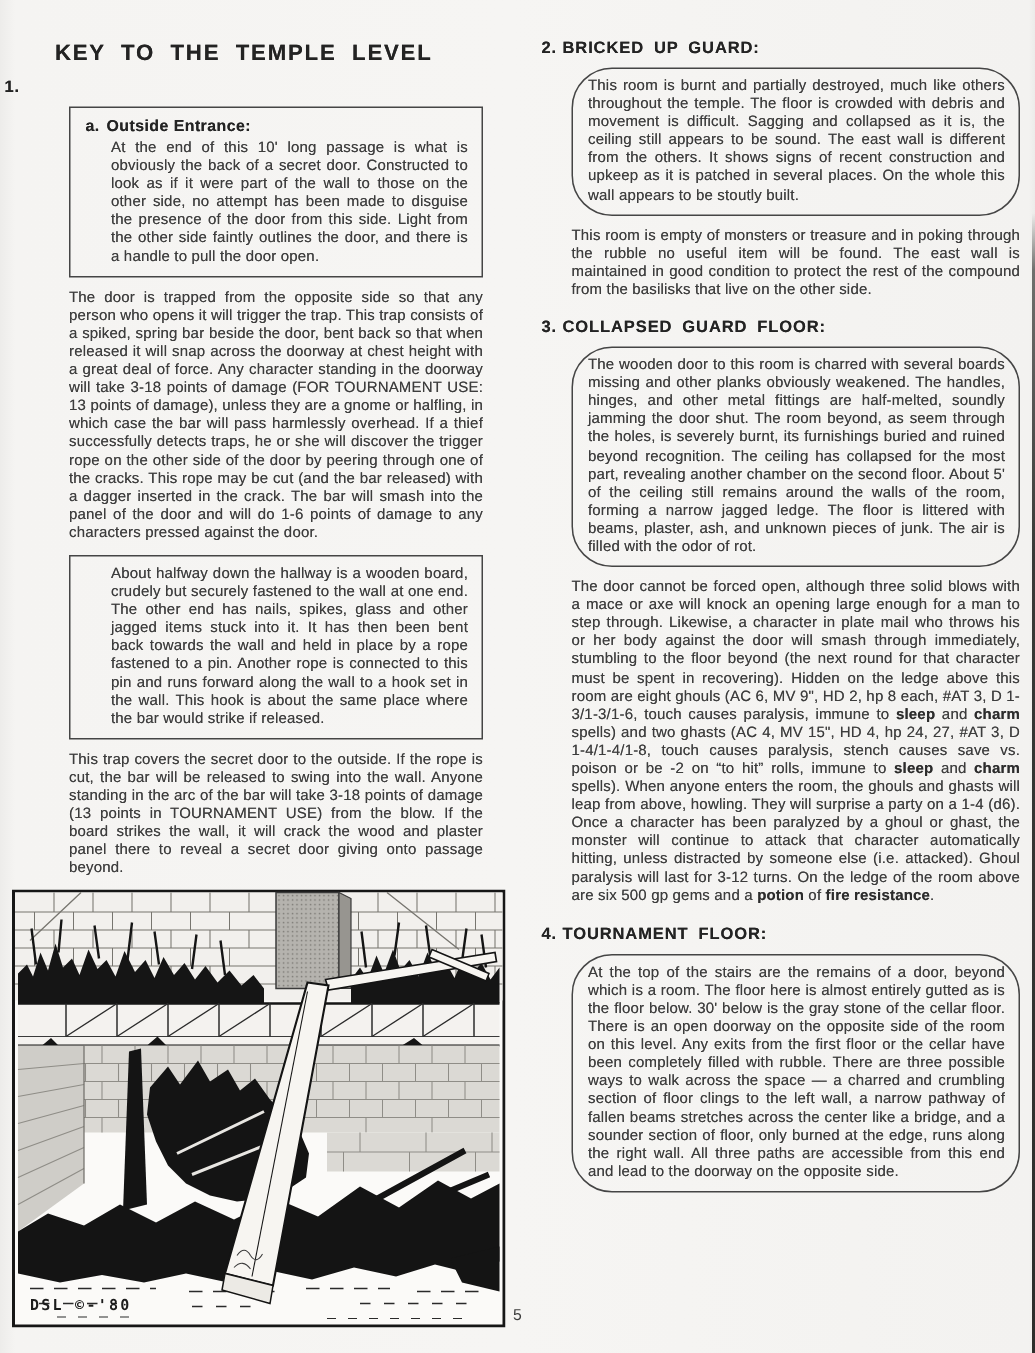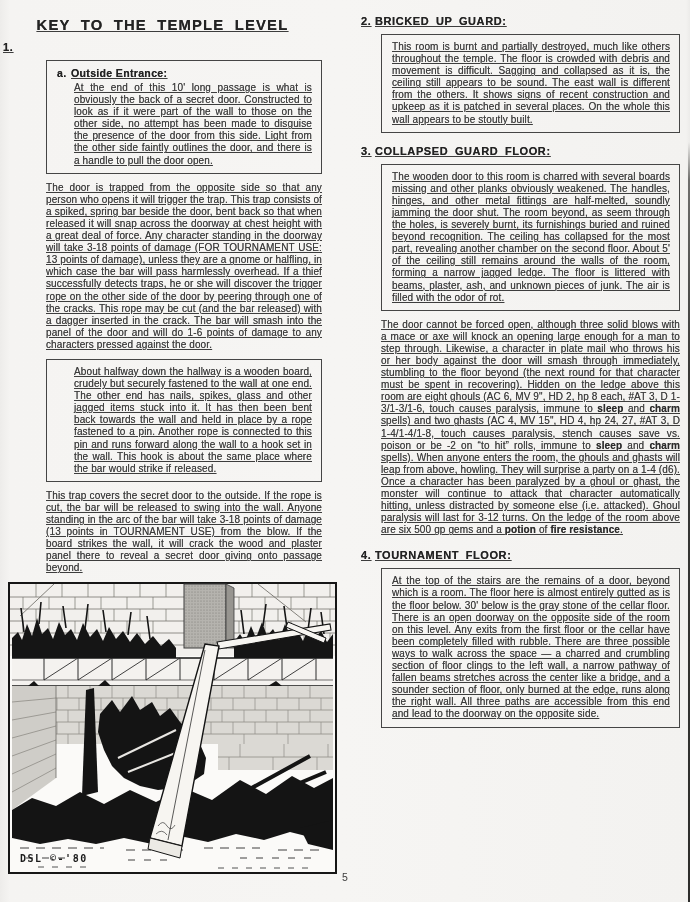--- a/index.html
+++ b/index.html
@@ -8,41 +8,41 @@
     font-family:"Liberation Sans", sans-serif;
     background:#f5f4f2;
     color:#3d3d3d;
     position:relative;
     overflow:hidden;
   }
   .page {
     position:absolute; inset:0;
     background:linear-gradient(90deg,#edecea 0,#f5f4f2 10px,#f6f5f3 340px,#f3f2f0 686px,#ecebe9 690px);
   }
-  .col { position:absolute; top:15px;text-decoration:underline; }
+  .col { position:absolute; top:26px; }
   .col-left  { left:3px;  width:319px; }
   .col-right { left:361px; width:319px; }
 
   .title {
     font-size:14.8px; font-weight:bold; text-align:center;
     letter-spacing:1.2px; word-spacing:5px; color:#232323;
     margin:2px 0 8px 0; text-shadow:0 0 .4px rgba(35,35,35,.8);
   }
   .sec-head {
     display:flex; font-weight:bold; font-size:11px; color:#232323;
     letter-spacing:.6px; word-spacing:3px; margin-bottom:7px;
     text-shadow:0 0 .4px rgba(35,35,35,.8);
   }
   .col-left  .sec-head .num { width:26px; flex:none; }
   .col-right .sec-head .num { width:14px; flex:none; }
   .gap-a { margin-top:12px; }
   .gap-b { margin-top:13px; }
 
   .indent-l { margin-left:43px; }
-  .indent-r { margin-left:20px; }
+  .indent-r { margin-left:20px;border-radius:27px; }
 
   .box {
     border:1.3px solid #454545;
     padding:6px 9px 6px 10px;
   }
   .box-head {
     font-weight:bold; font-size:10.6px; letter-spacing:.3px;
     color:#232323; margin-bottom:3px; text-shadow:0 0 .4px rgba(35,35,35,.8);
   }
   .box-head .bl { display:inline-block; width:14px; }
@@ -185,20 +185,21 @@
 
   <div class="col col-right">
 
     <div class="sec-head">
       <span class="num">2.</span>
       <span>BRICKED UP GUARD:</span>
     </div>
     <div class="box indent-r">
       <p class="txt">This room is burnt and partially destroyed, much like others throughout the temple. The floor is crowded with debris and movement is difficult. Sagging and collapsed as it is, the ceiling still appears to be sound. The east wall is different from the others. It shows signs of recent construction and upkeep as it is patched in several places. On the whole this wall appears to be stoutly built.</p>
     </div>
+    <p class="txt para indent-r">This room is empty of monsters or treasure and in poking through the rubble no useful item will be found. The east wall is maintained in good condition to protect the rest of the compound from the basilisks that live on the other side.</p>
 
     <div class="sec-head gap-a">
       <span class="num">3.</span>
       <span>COLLAPSED GUARD FLOOR:</span>
     </div>
     <div class="box indent-r">
       <p class="txt">The wooden door to this room is charred with several boards missing and other planks obviously weakened. The handles, hinges, and other metal fittings are half-melted, soundly jamming the door shut. The room beyond, as seem through the holes, is severely burnt, its furnishings buried and ruined beyond recognition. The ceiling has collapsed for the most part, revealing another chamber on the second floor. About 5' of the ceiling still remains around the walls of the room, forming a narrow jagged ledge. The floor is littered with beams, plaster, ash, and unknown pieces of junk. The air is filled with the odor of rot.</p>
     </div>
     <p class="txt para indent-r"><span>The door cannot be forced open, although three solid blows with a mace or axe will knock an opening large enough for a man to step through. Likewise, a character in plate mail who throws his or her body against the door will smash through immediately, stumbling to the floor beyond (the next round for that character must be spent in recovering). Hidden on the ledge above this room are eight ghouls (AC 6, MV 9", HD 2, hp 8 each, #AT 3, D 1-3/1-3/1-6, touch causes paralysis, immune to </span><b>sleep</b><span> and </span><b>charm</b><span> spells) and two ghasts (AC 4, MV 15", HD 4, hp 24, 27, #AT 3, D 1-4/1-4/1-8, touch causes paralysis, stench causes save vs. poison or be -2 on “to hit” rolls, immune to </span><b>sleep</b><span> and </span><b>charm</b><span> spells). When anyone enters the room, the ghouls and ghasts will leap from above, howling. They will surprise a party on a 1-4 (d6). Once a character has been paralyzed by a ghoul or ghast, the monster will continue to attack that character automatically hitting, unless distracted by someone else (i.e. attacked). Ghoul paralysis will last for 3-12 turns. On the ledge of the room above are six 500 gp gems and a </span><b>potion</b><span> of </span><b>fire resistance</b><span>.</span></p>
 

